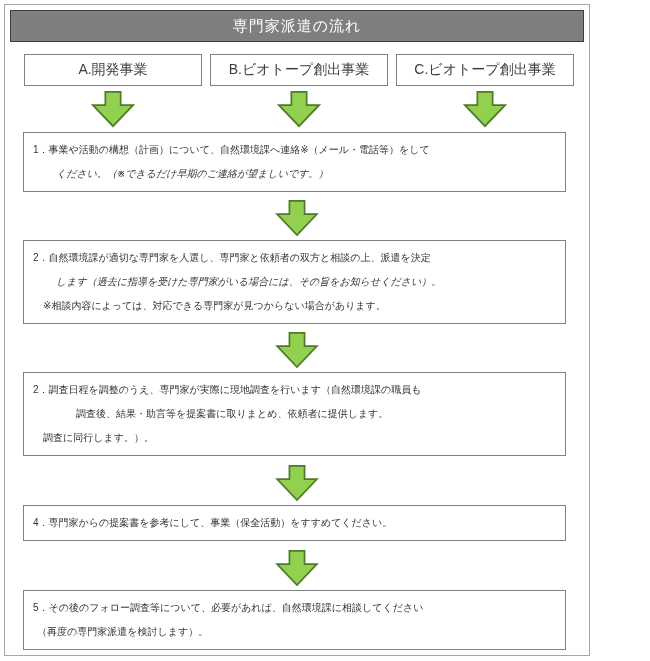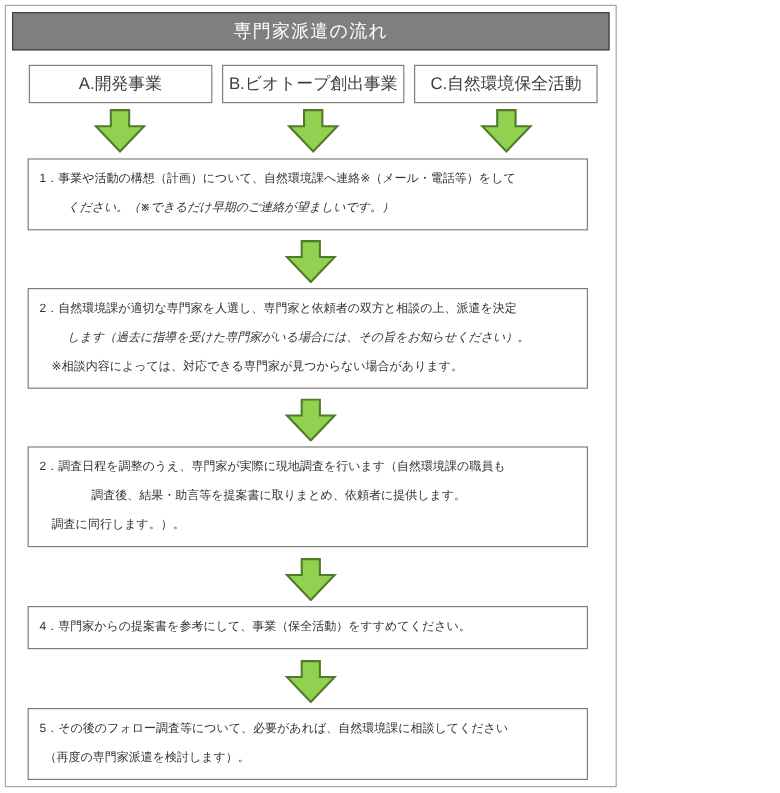--- a/index.html
+++ b/index.html
@@ -10,21 +10,21 @@
   }
   .canvas {
     position: relative;
     width: 650px;
     height: 661px;
     background: #ffffff;
   }
   .frame {
     position: absolute;
     left: 4px; top: 4px;
-    width: 510px; height: 652px;
+    width: 586px; height: 652px;
     border: 1px solid #a6a6a6;
     background: #ffffff;
   }
   .title-bar {
     margin: 5px 5px 0 5px;
     height: 32px;
     background: #7f7f7f;
     border: 1px solid #3f3f3f;
     display: flex;
     align-items: center;
@@ -106,21 +106,21 @@
     </div>
 
     <div class="cat-row">
       <div class="cat-box">
         <span>A.開発事業</span>
       </div>
       <div class="cat-box">
         <span>B.ビオトープ創出事業</span>
       </div>
       <div class="cat-box">
-        <span>C.自然環境保全活動</span>
+        <span>C.ビオトープ創出事業</span>
       </div>
     </div>
 
     <div class="arrow-row">
       <div class="arrow-cell">
         <svg class="arrow-svg" width="44" height="38" viewBox="0 0 46 38">
             <polygon points="15,1 31,1 31,15 44,15 23,37 2,15 15,15"></polygon>
           </svg>
       </div>
       <div class="arrow-cell">

